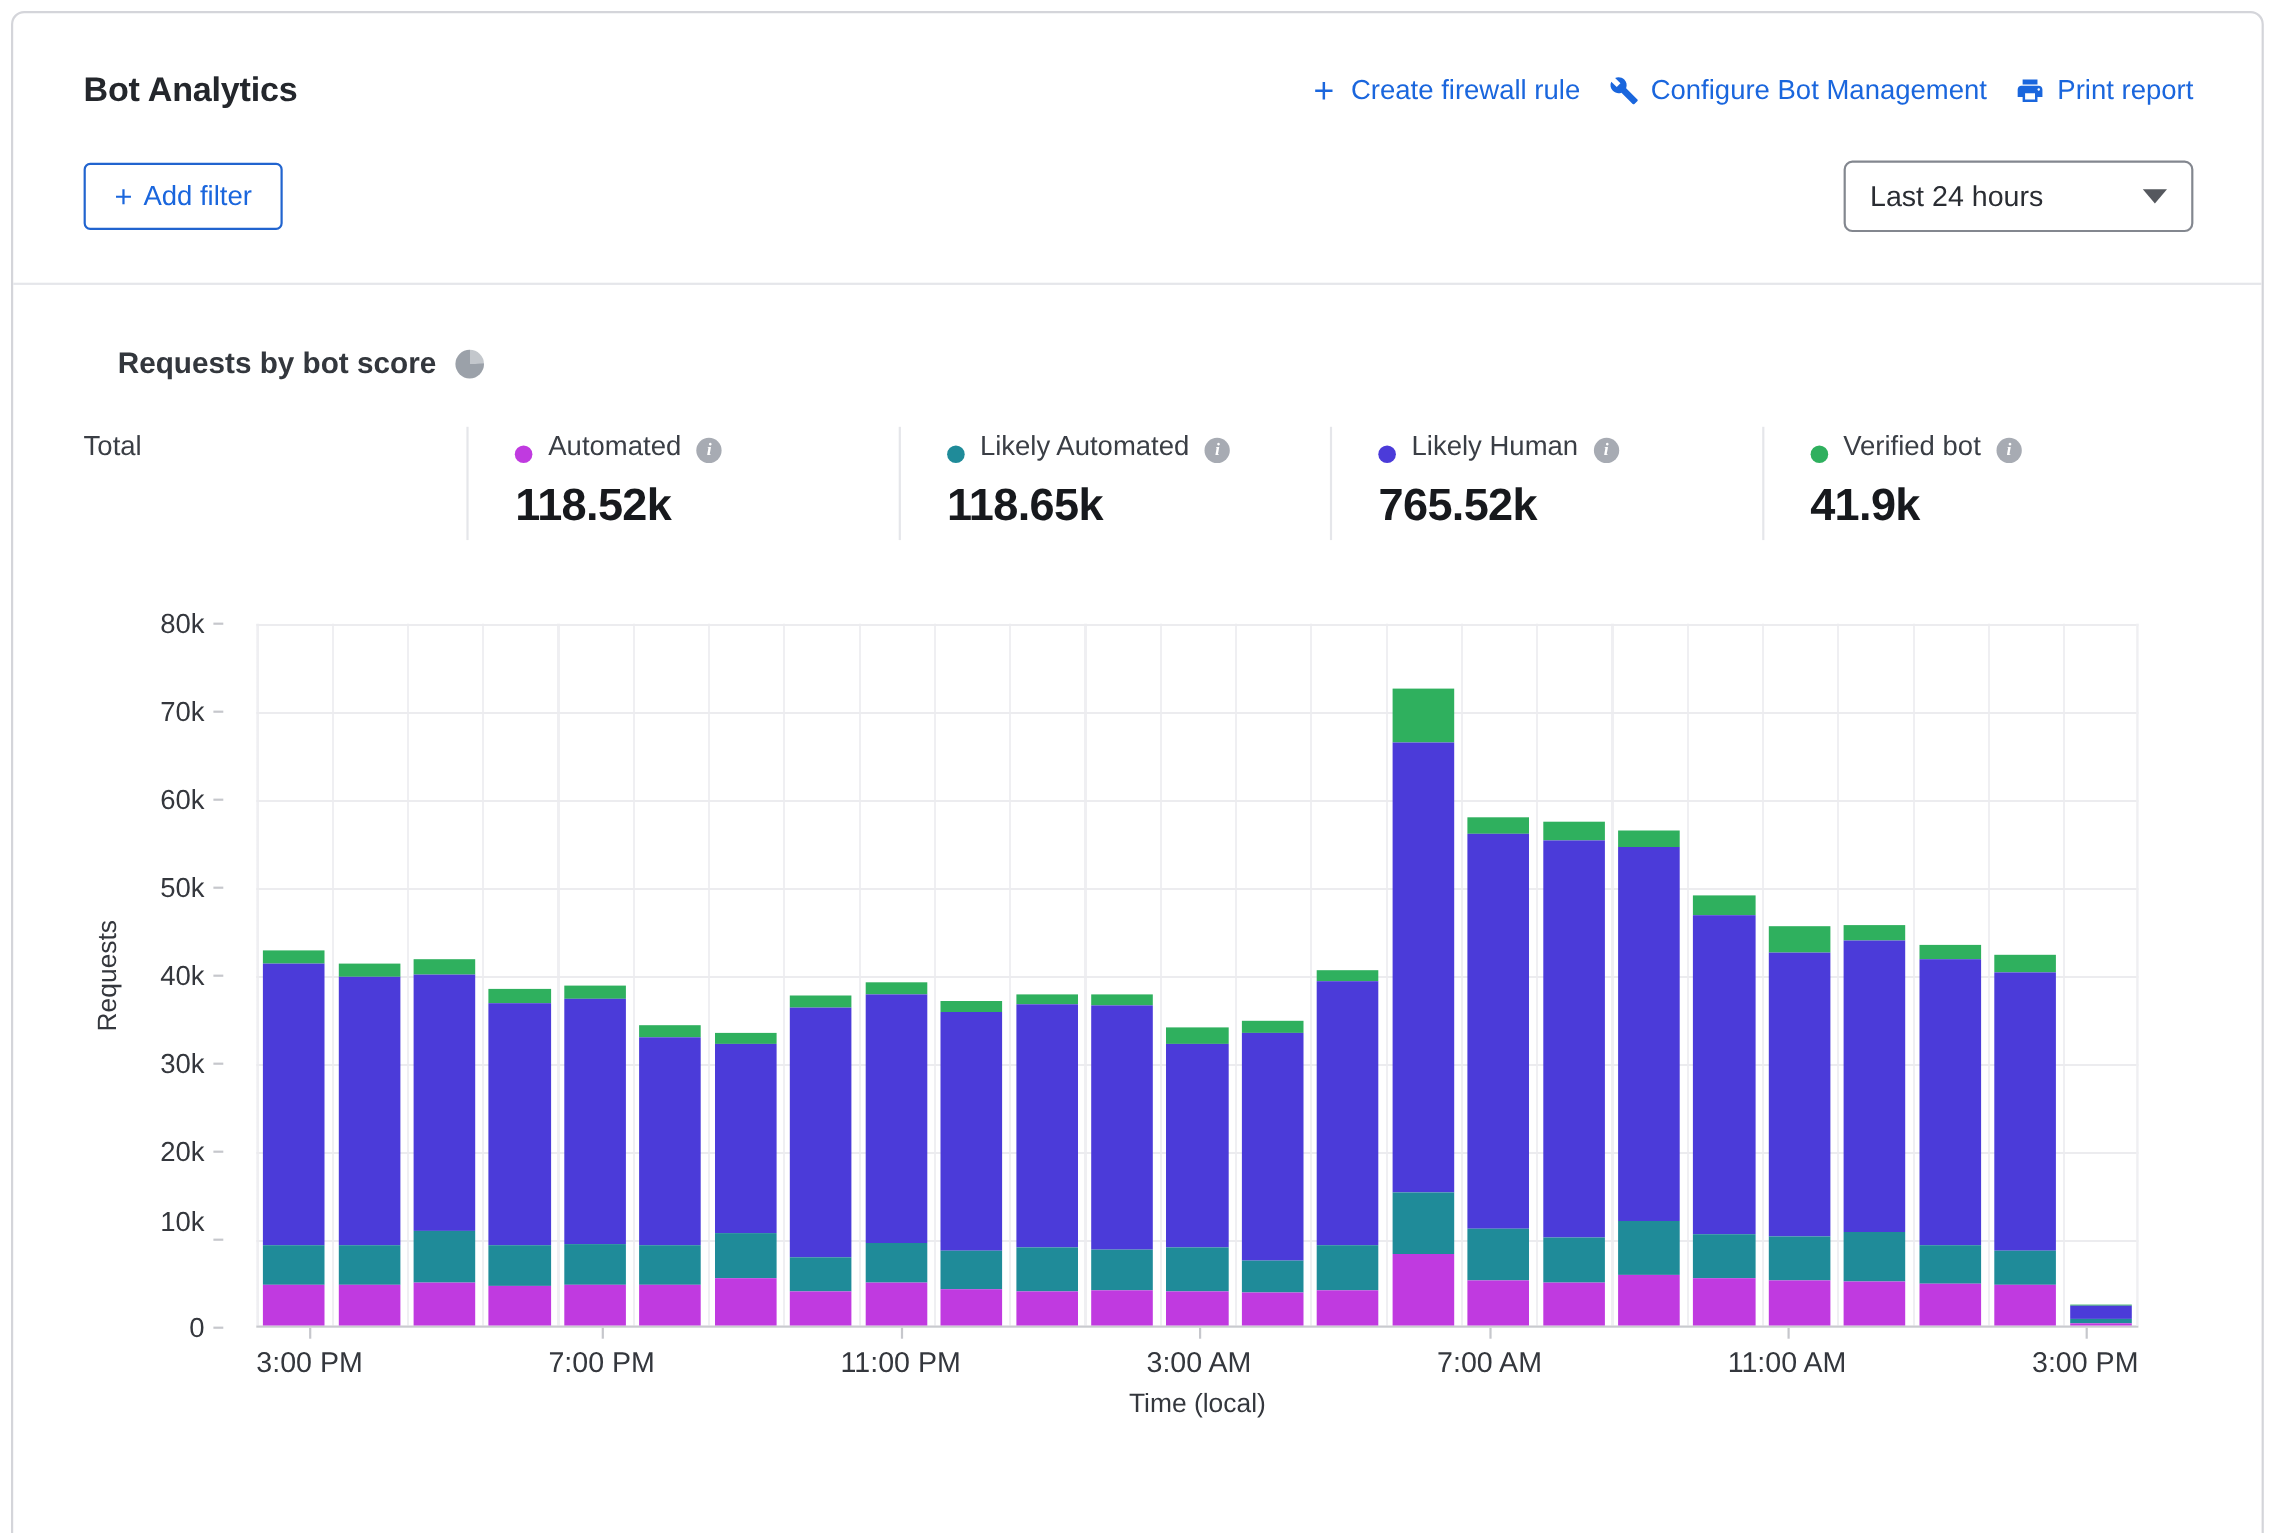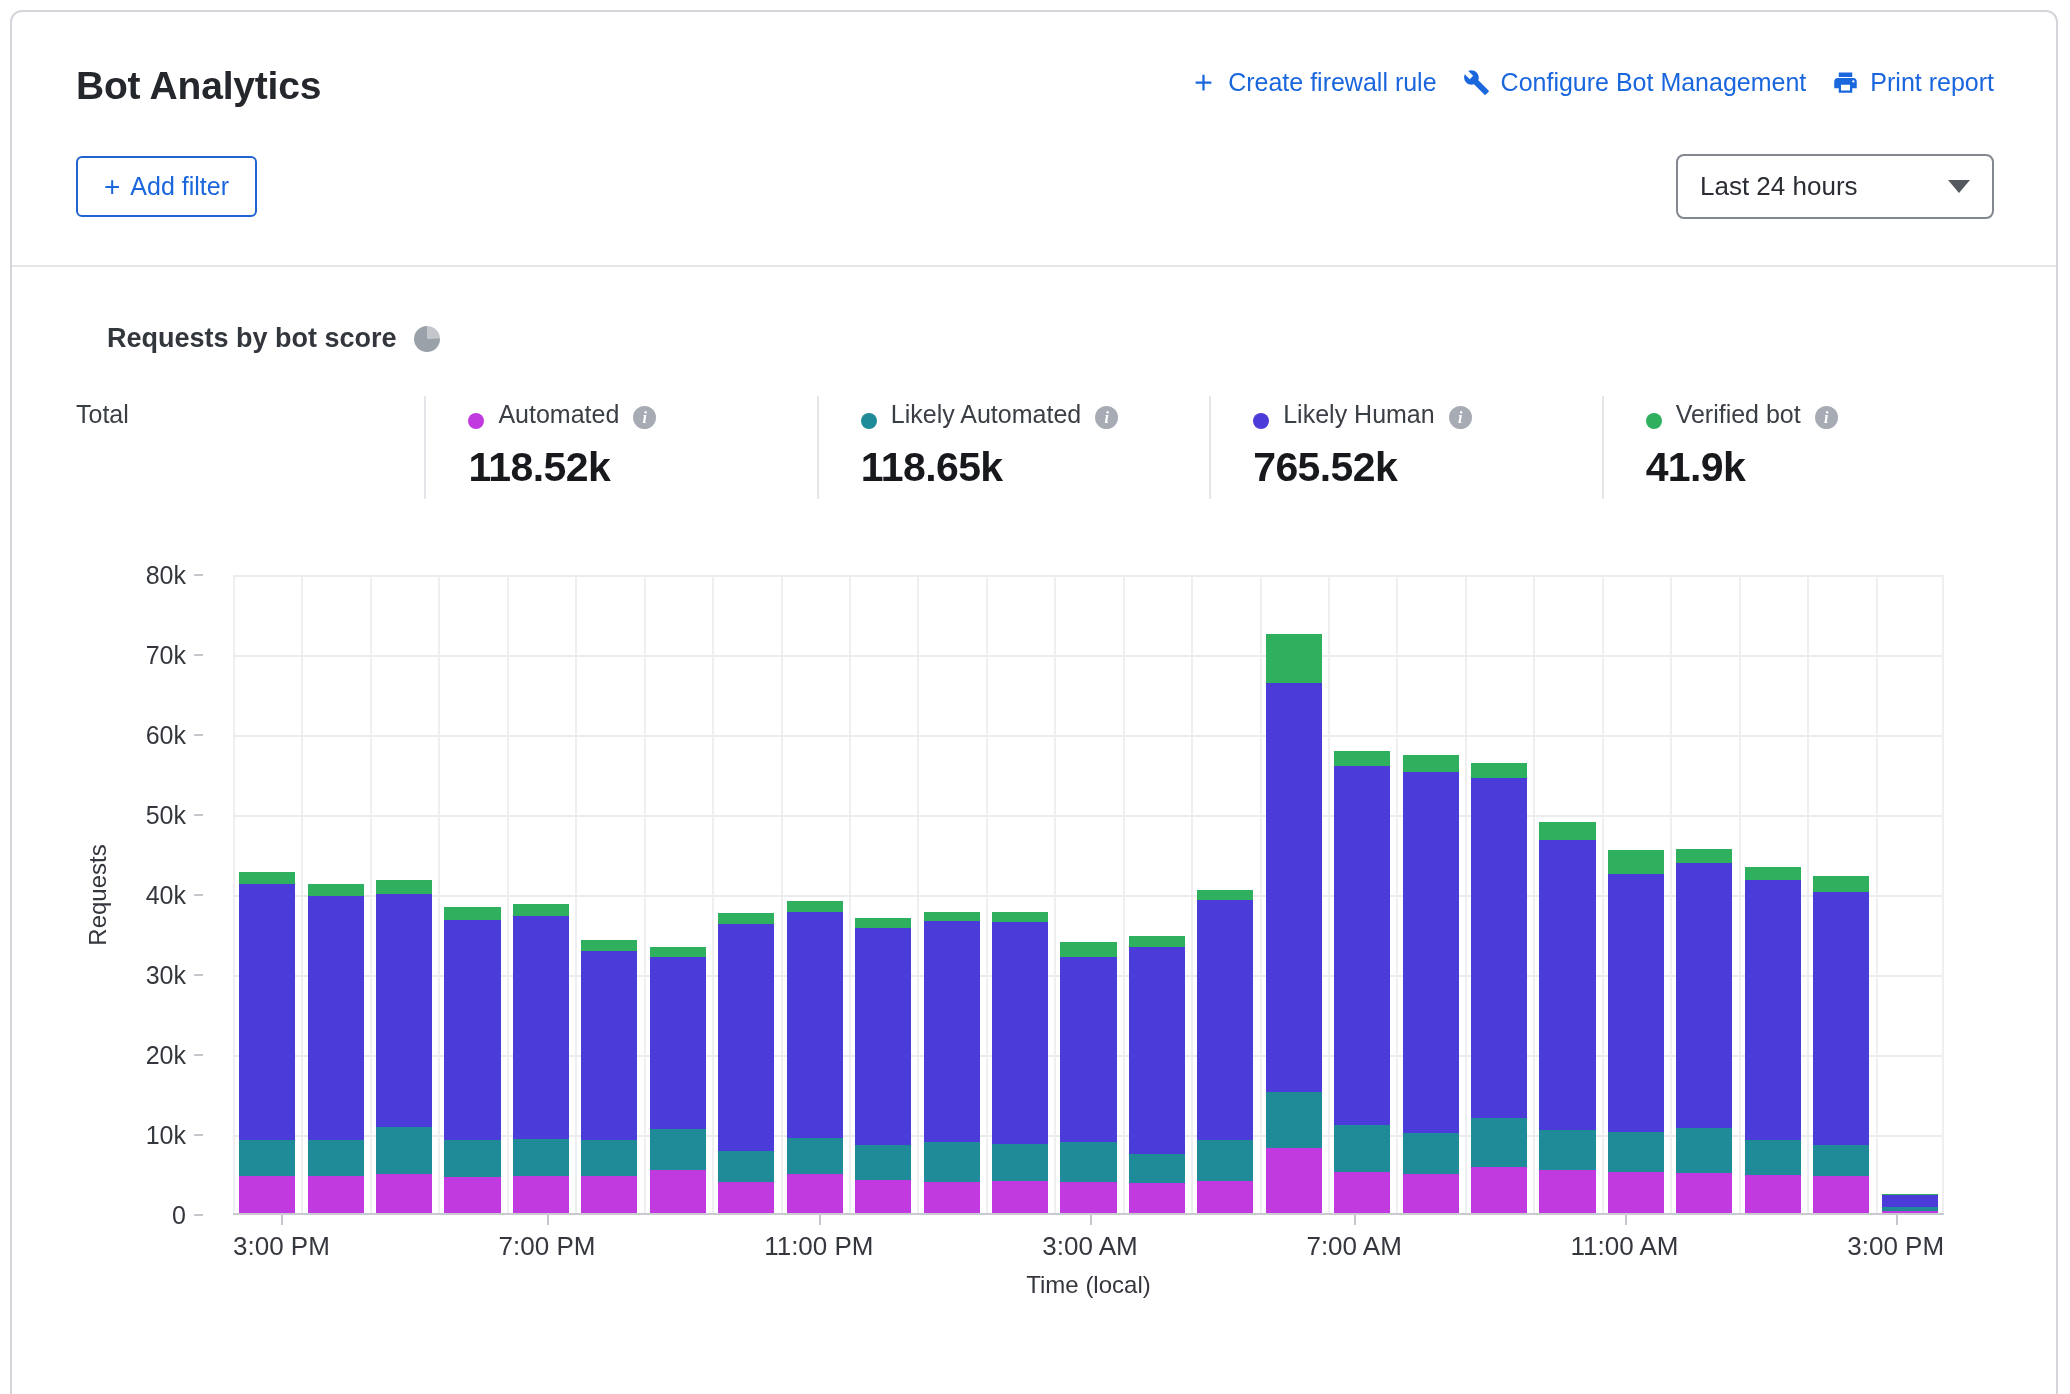--- a/index.html
+++ b/index.html
@@ -2,21 +2,21 @@
 <html><head>
 <meta charset="utf-8">
 <style>
   * { box-sizing: border-box; margin: 0; padding: 0; }
   html,body { width:2070px; height:1394px; background:#fff; overflow:hidden;
     font-family:"Liberation Sans", sans-serif; color:#17191d; }
   .card { position:absolute; left:10px; top:10px; width:2048px; height:1520px;
     border:2px solid #d4d5da; border-radius:12px; background:#fff; }
   .card-header { padding:52px 62px 46px 64px; border-bottom:2px solid #e5e6ea; }
   .hrow1 { display:flex; justify-content:space-between; align-items:flex-start; }
-  .page-title { font-size:39px; font-weight:700; color:#24272c; letter-spacing:-0.2px; }
+  .page-title { font-size:31px; font-weight:700; color:#24272c; letter-spacing:-0.2px; }
   .actions { display:flex; gap:26px; margin-top:4px; }
   .action { display:flex; align-items:center; gap:11px; color:#1a66dd; font-size:25px; cursor:pointer; }
   .action svg { width:27px; height:27px; fill:currentColor; }
   .hrow2 { display:flex; justify-content:space-between; margin-top:46px; align-items:center; }
   .add-filter { display:inline-flex; align-items:center; gap:10px; border:2px solid #2164cf;
     border-radius:6px; color:#1a66dd; font-size:25px; padding:14px 26px; background:#fff; cursor:pointer;
     font-family:inherit; }
   .add-filter .plus { font-size:28px; line-height:20px; font-weight:400; }
   .select { display:flex; align-items:center; justify-content:space-between; width:318px;
     border:2px solid #83878f; border-radius:8px; padding:15px 22px; font-size:26px; color:#2a2d33;
@@ -153,21 +153,21 @@
         <span>Requests</span>
       </div>
       <div class="yticks" id="yticks">
           <div style="top: 6px;">80k</div>
           <div style="top: 86px;">70k</div>
           <div style="top: 166px;">60k</div>
           <div style="top: 246px;">50k</div>
           <div style="top: 326px;">40k</div>
           <div style="top: 406px;">30k</div>
           <div style="top: 486px;">20k</div>
-          <div style="top: 566px;">10k</div>
+          <div style="top: 550px;">10k</div>
           <div style="top: 646px;">0</div>
         </div>
       <div class="tickrail" id="yrail">
           <div style="top: 19px;"></div>
           <div style="top: 99px;"></div>
           <div style="top: 179px;"></div>
           <div style="top: 259px;"></div>
           <div style="top: 339px;"></div>
           <div style="top: 419px;"></div>
           <div style="top: 499px;"></div>

